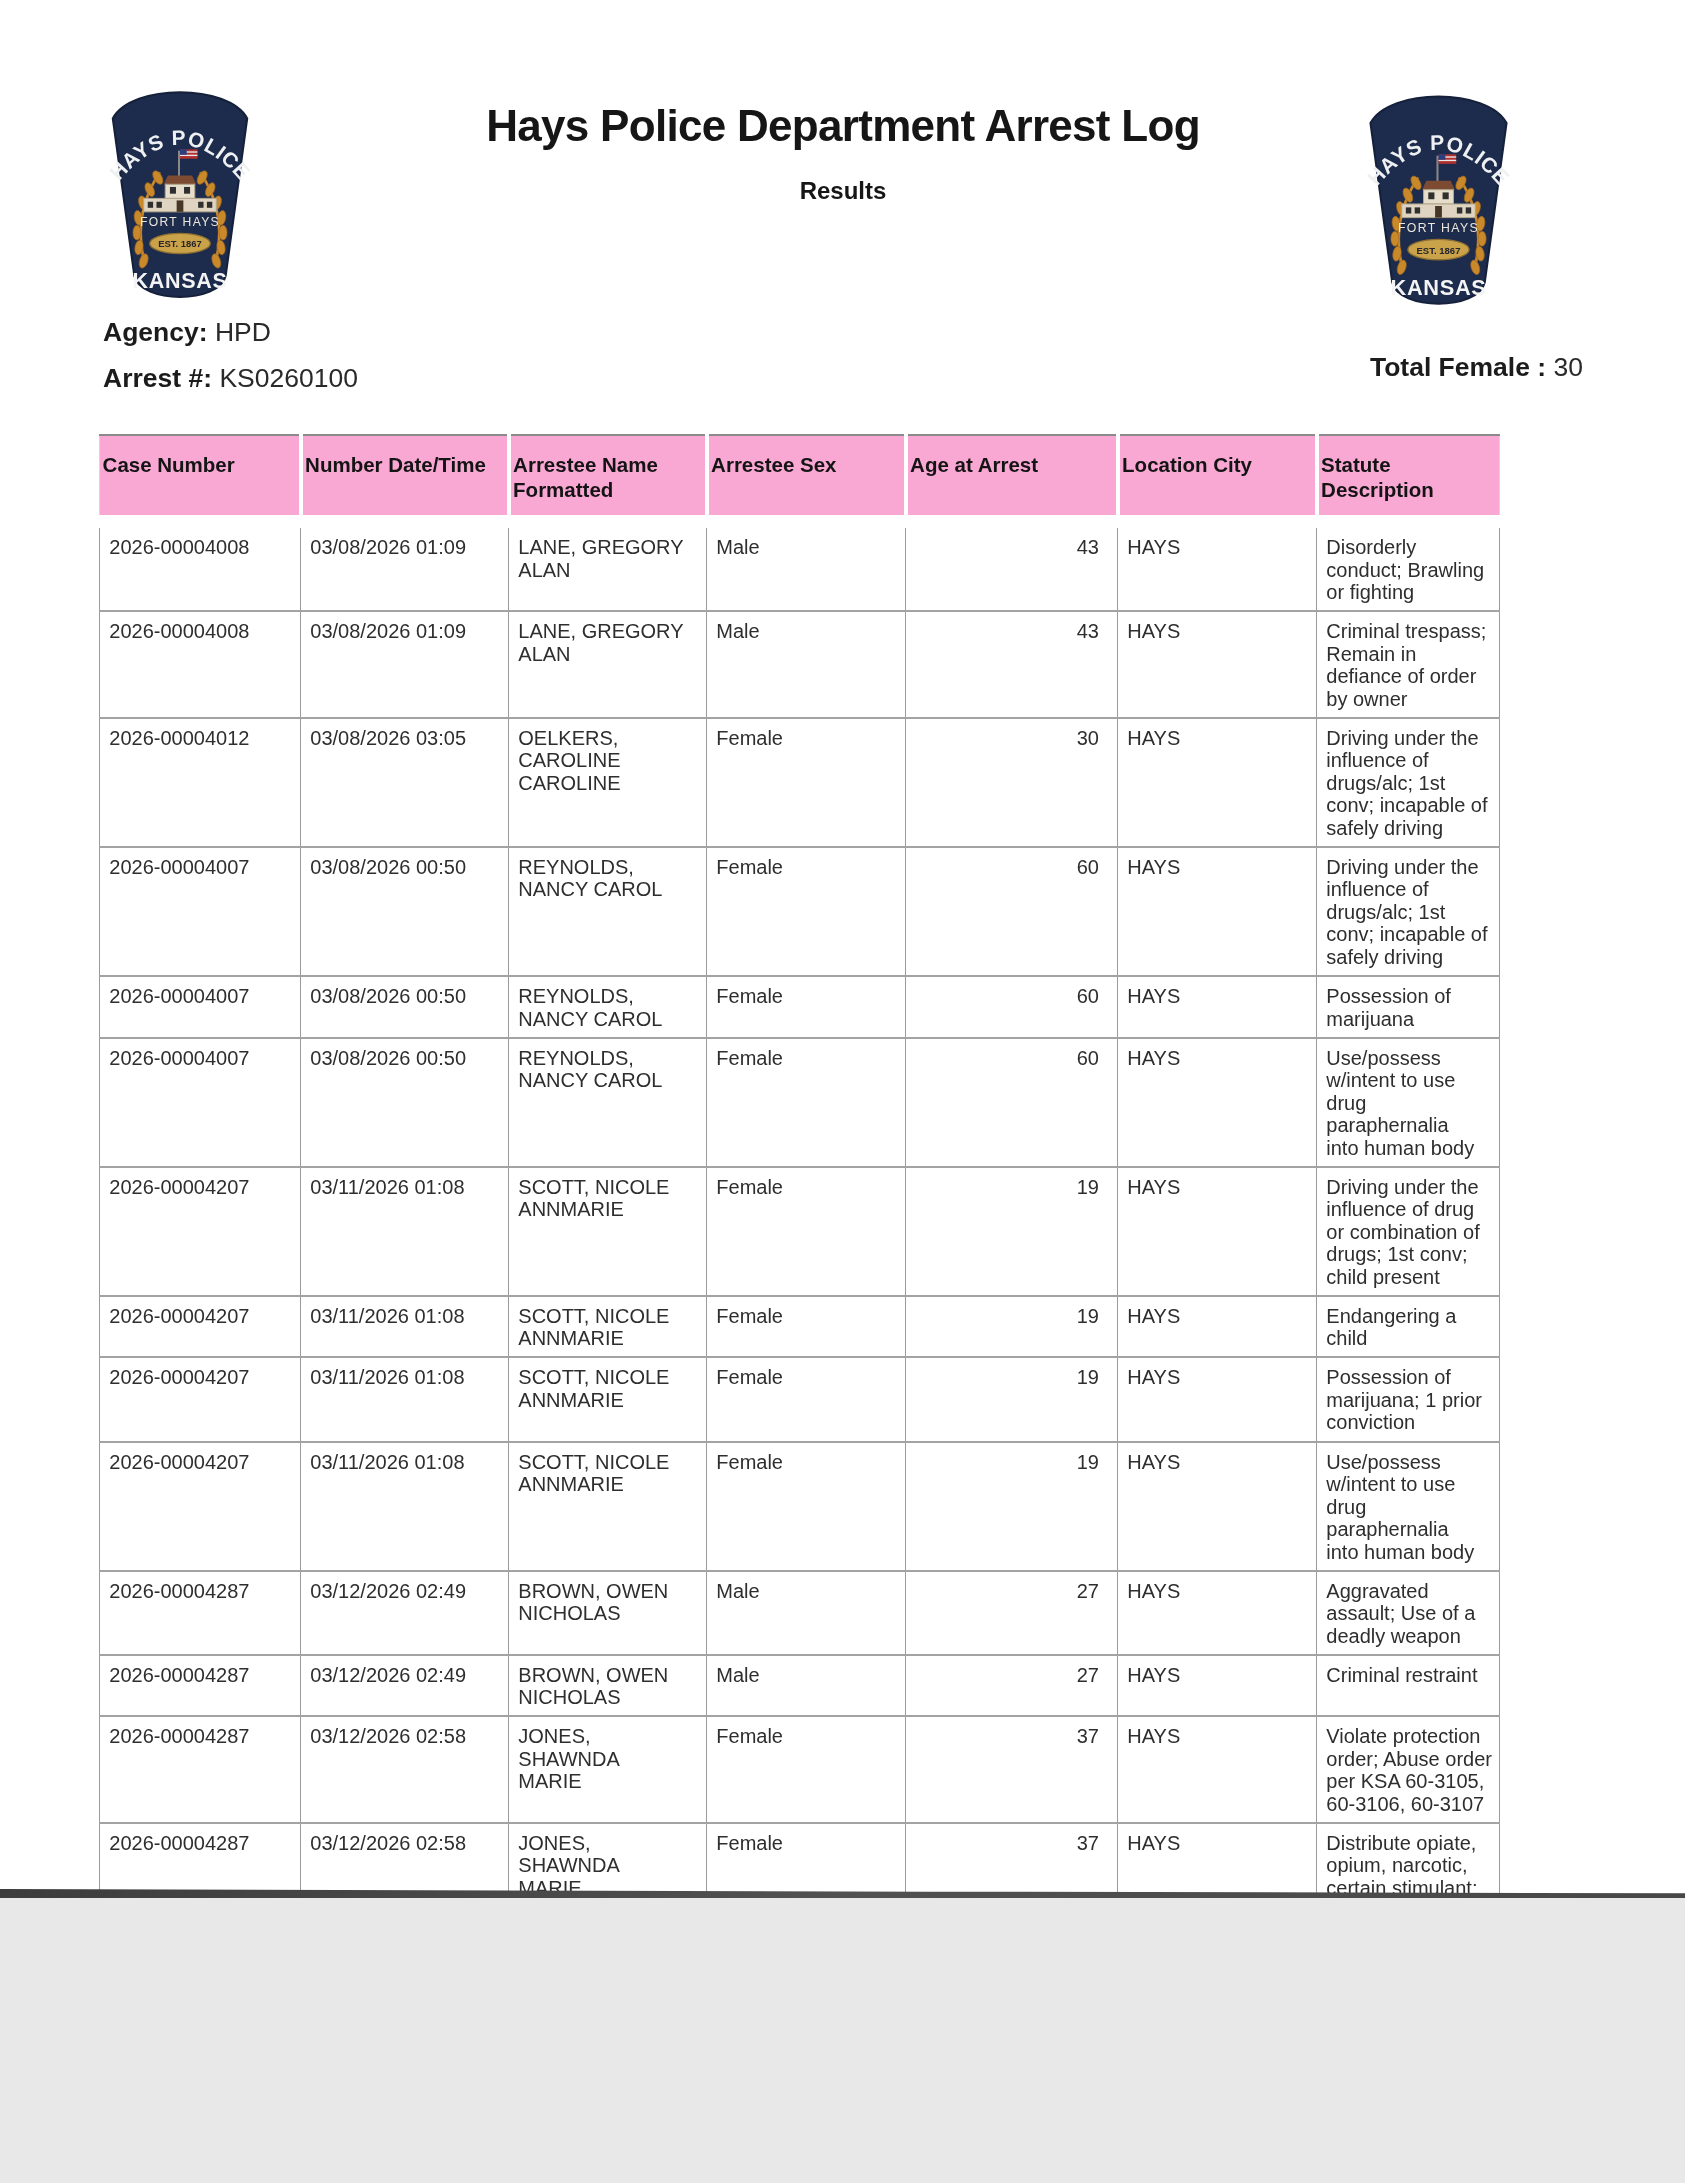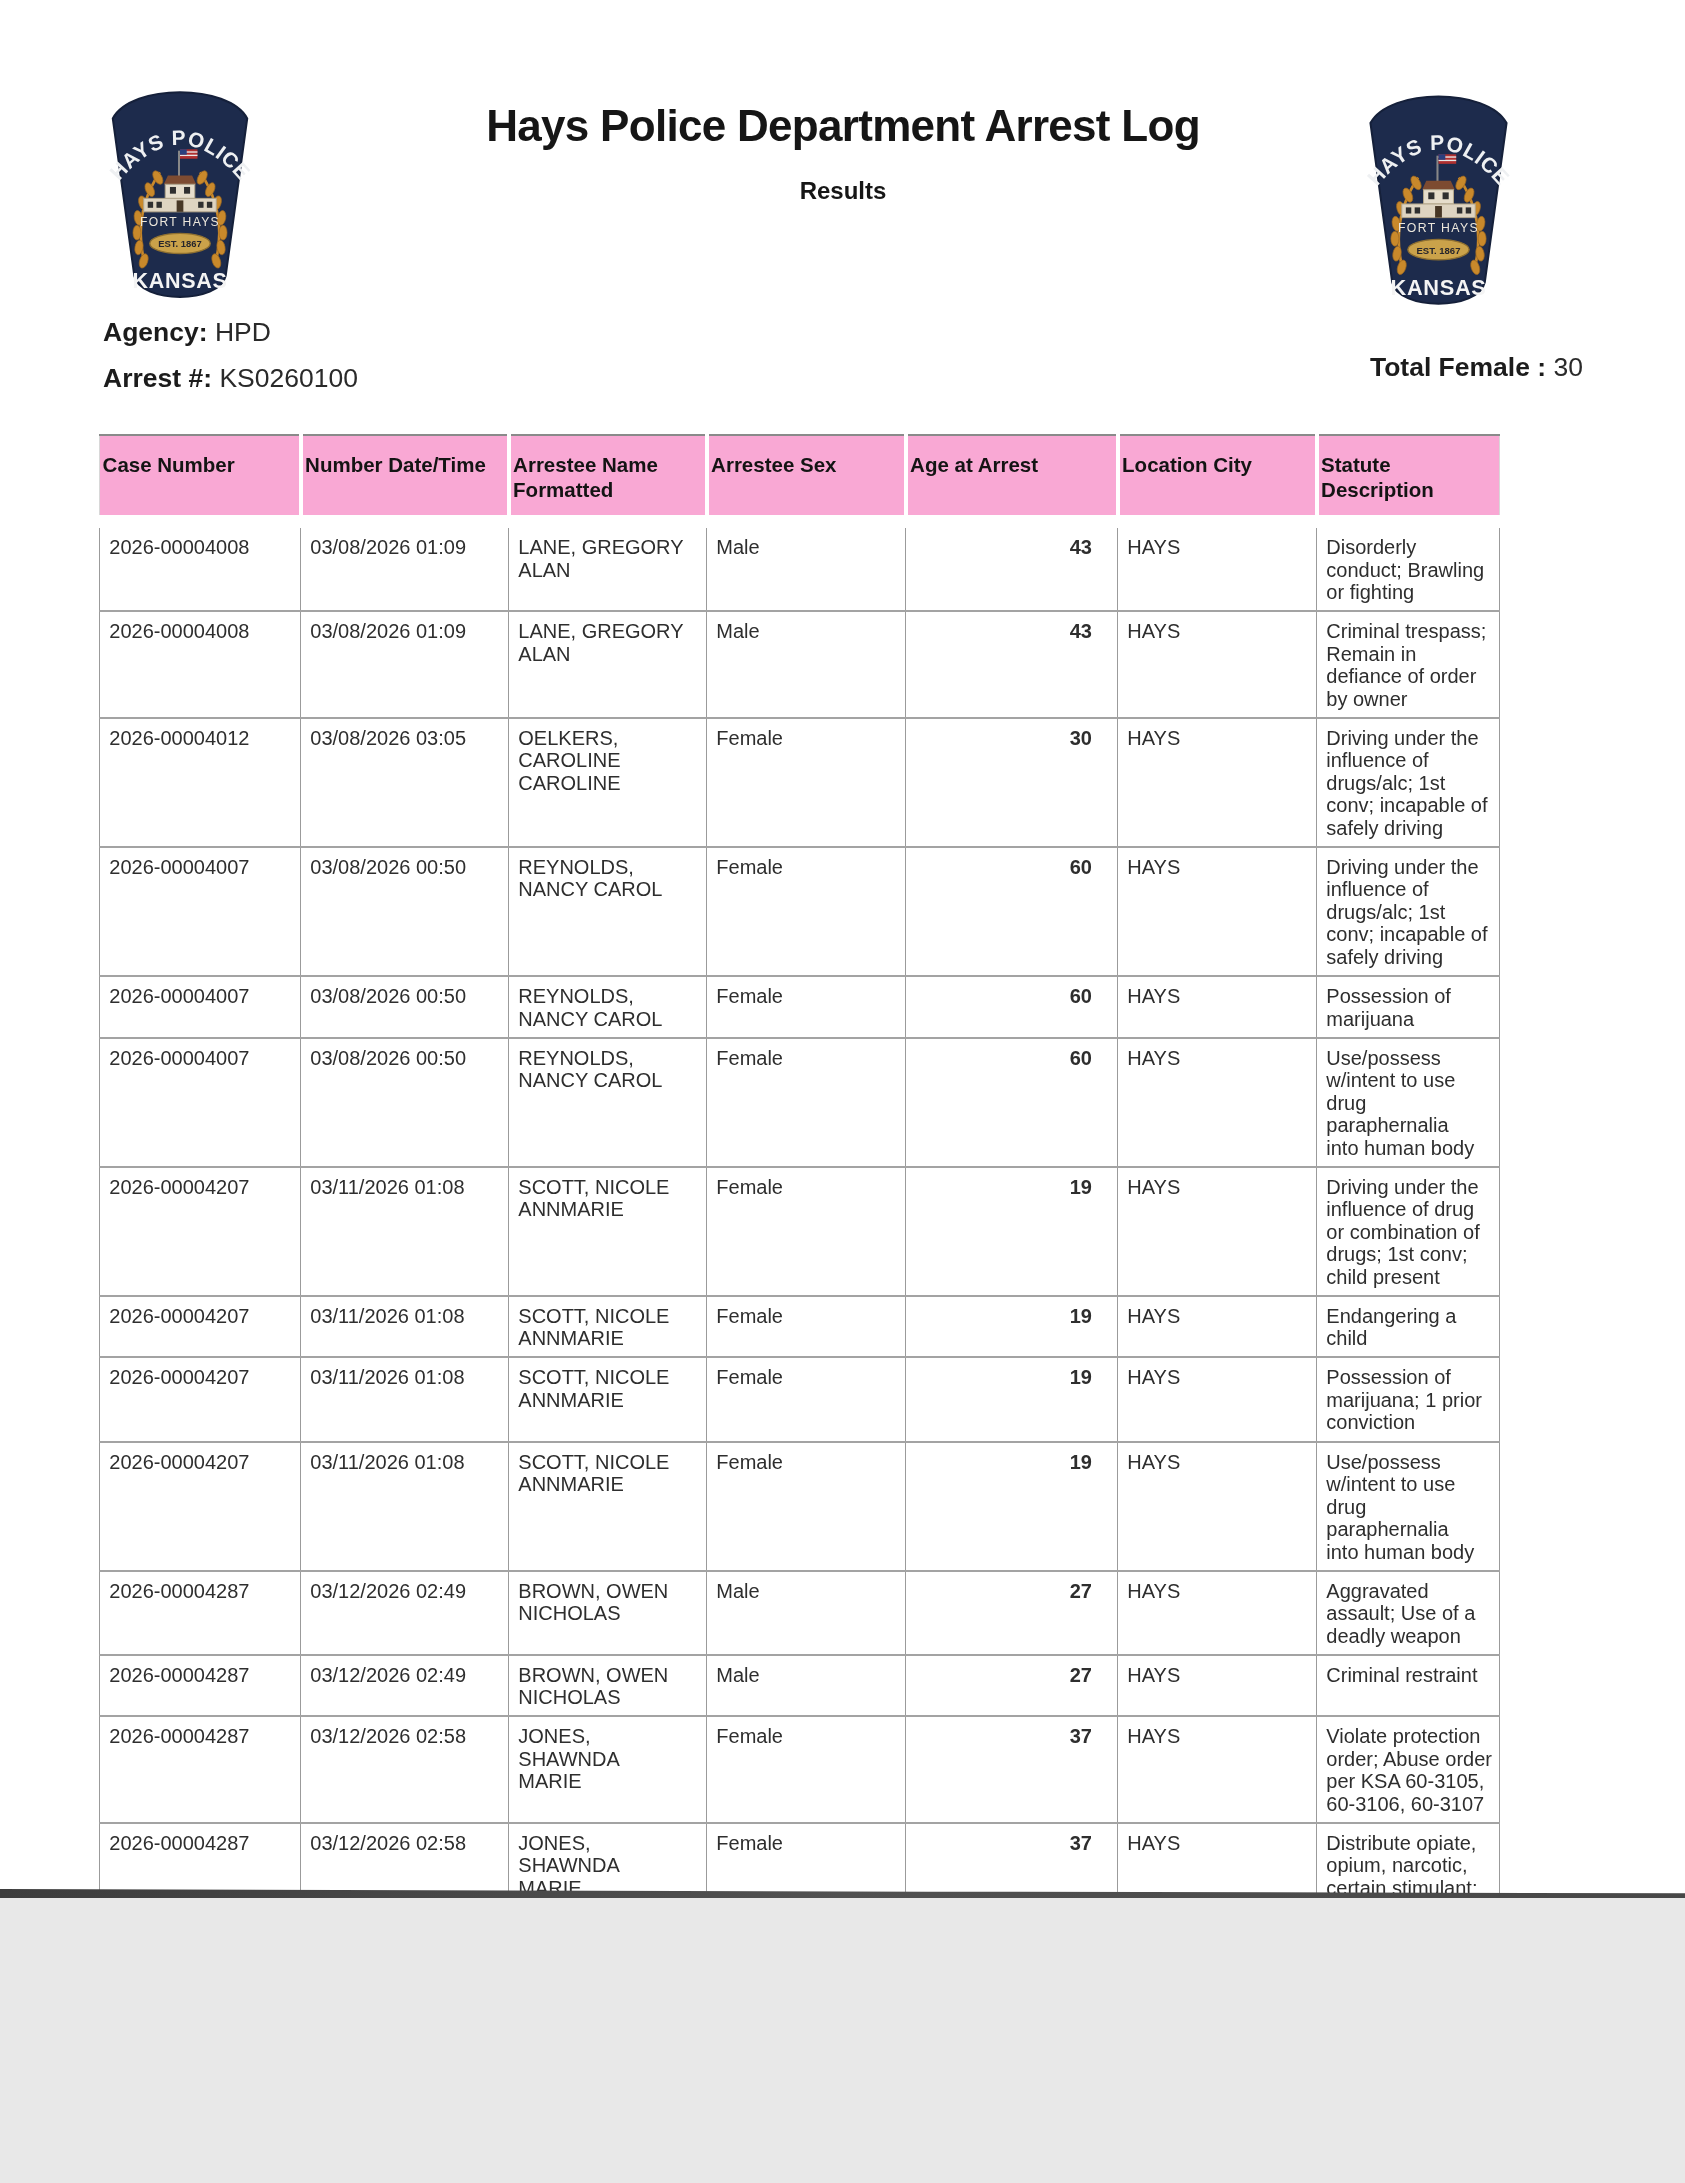--- a/index.html
+++ b/index.html
@@ -78,21 +78,21 @@
     vertical-align: top;
     font-size: 20px;
     line-height: 22.5px;
     color: #2e2e2e;
     padding: 8px 6.6px 6.6px 9.3px;
     overflow: hidden;
   }
   .arrest-table tbody tr td { border-top: 2px solid #a3a3a3; }
   .arrest-table tbody tr:first-child td { border-top: 1.3px solid #cccccc; }
   .arrest-table tbody tr:last-child td { border-bottom: 2px solid #b5b5b5; }
-  td.col-age { text-align: right; padding-right: 25px; font-weight: bold; }
+  td.col-age { text-align: right; padding-right: 18px; }
   .prewrap { white-space: pre-line; }
 
   .page-number {
     position: absolute;
     right: 97px; top: 2034px;
     font-size: 20px;
     color: #8b5cf6;
   }
   .scan-bar {
     position: absolute;

